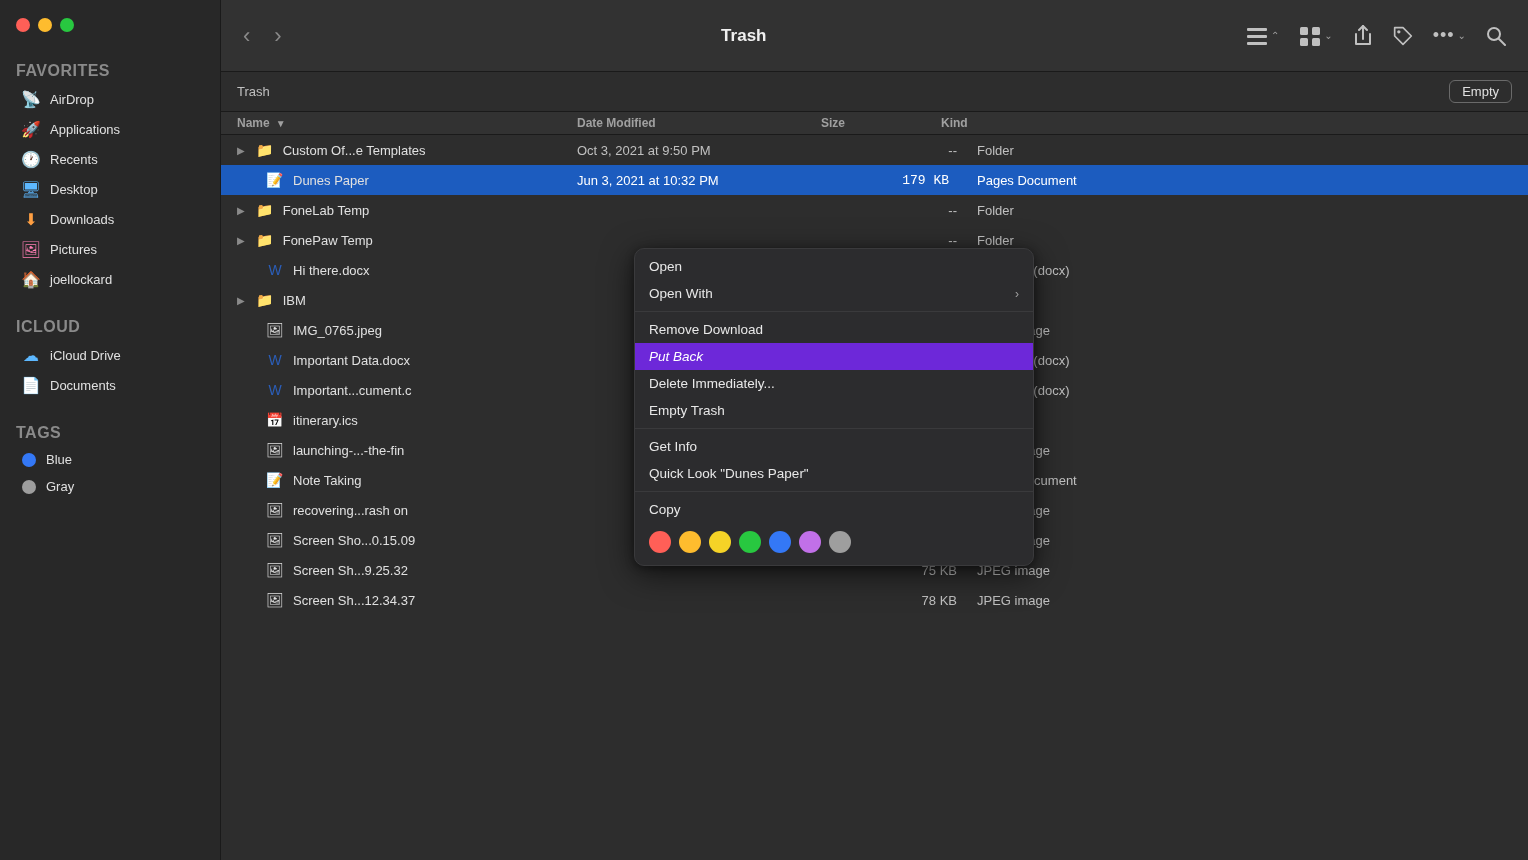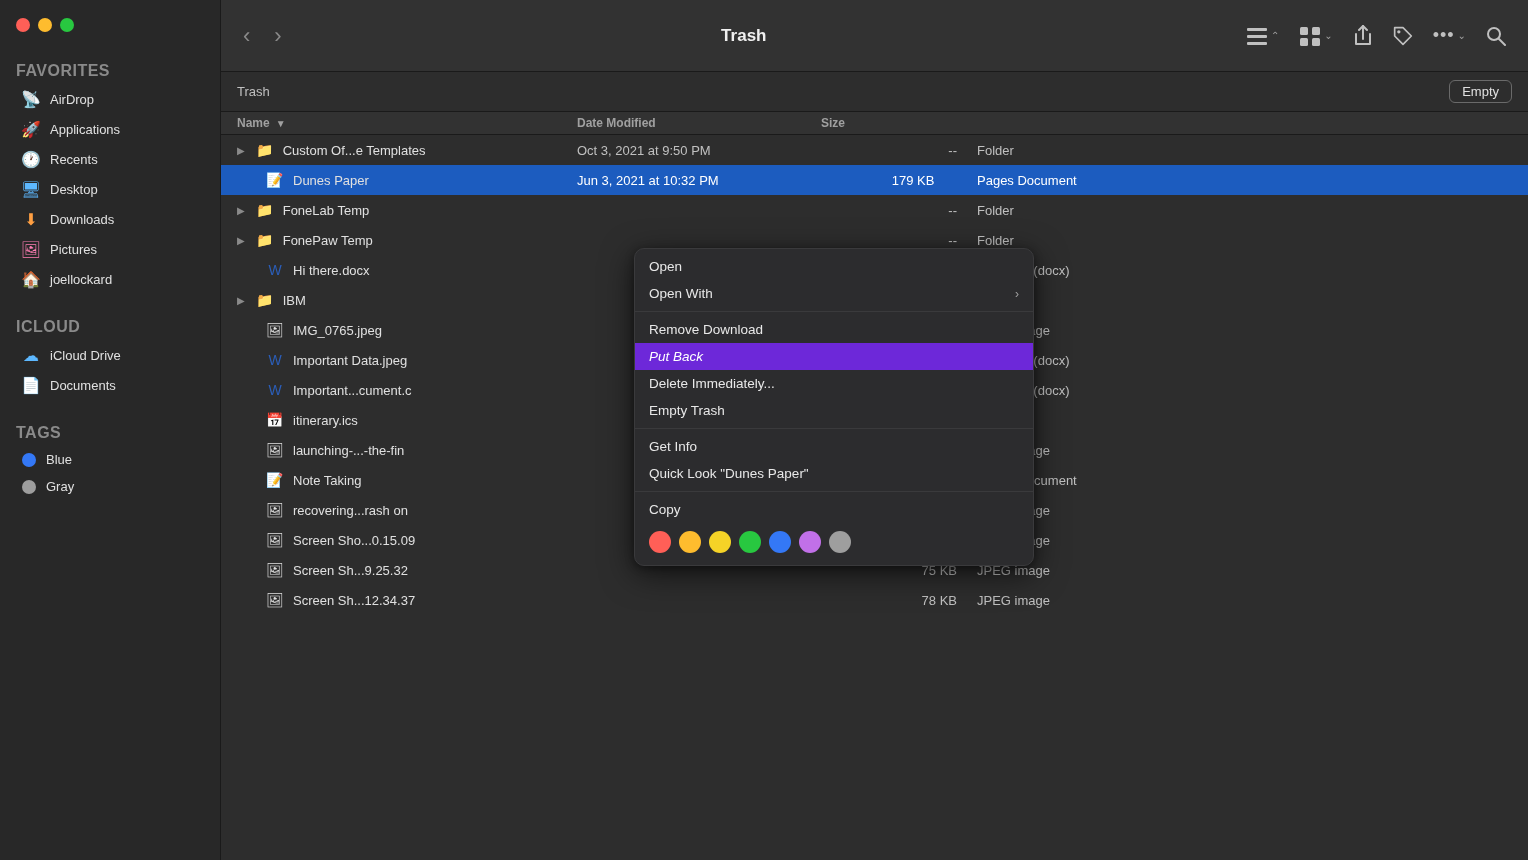--- a/index.html
+++ b/index.html
@@ -464,41 +464,42 @@
     <button class="empty-btn">Empty</button>
   </div>
 
   <div class="file-list-header">
     <div class="col-name">
       <span class="col-header">Name</span>
       <span class="sort-arrow">▼</span>
     </div>
     <div class="col-date col-header">Date Modified</div>
     <div class="col-size col-header">Size</div>
+    <div class="col-kind col-header">Kind</div>
   </div>
 
   <div class="file-list" id="file-list-container">
       <div class="file-row">
     <div class="file-cell-name">
       <span class="folder-triangle">▶</span>
           <span class="file-icon">📁</span>
       <span class="file-name-text">Custom Of...e Templates</span>
     </div>
     <div class="file-cell file-date">Oct 3, 2021 at 9:50 PM</div>
     <div class="file-cell file-size" style="text-align:right; padding-right:20px;">--</div>
     <div class="file-cell file-kind">Folder</div>
   </div>
       <div class="file-row selected">
     <div class="file-cell-name">
       <span style="width:20px;display:inline-block;"></span>
           <span class="file-icon">📝</span>
       <span class="file-name-text">Dunes Paper</span>
     </div>
     <div class="file-cell file-date">Jun 3, 2021 at 10:32 PM</div>
-    <div class="file-cell file-size" style="text-align:center; padding-right:8px;">179 KB</div>
+    <div class="file-cell file-size" style="text-align:right; padding-right:28px;font-family:Liberation Mono, monospace;">179 KB</div>
     <div class="file-cell file-kind">Pages Document</div>
   </div>
       <div class="file-row">
     <div class="file-cell-name">
       <span class="folder-triangle">▶</span>
           <span class="file-icon">📁</span>
       <span class="file-name-text">FoneLab Temp</span>
     </div>
     <div class="file-cell file-date"></div>
     <div class="file-cell file-size" style="text-align:right; padding-right:20px;">--</div>
@@ -541,21 +542,21 @@
       <span class="file-name-text">IMG_0765.jpeg</span>
     </div>
     <div class="file-cell file-date"></div>
     <div class="file-cell file-size" style="text-align:right; padding-right:20px;">5.7 MB</div>
     <div class="file-cell file-kind">JPEG image</div>
   </div>
       <div class="file-row">
     <div class="file-cell-name">
       <span style="width:20px;display:inline-block;"></span>
           <span class="file-icon" style="color:#2b5eb9;">W</span>
-      <span class="file-name-text">Important Data.jpeg</span>
+      <span class="file-name-text">Important Data.docx</span>
     </div>
     <div class="file-cell file-date"></div>
     <div class="file-cell file-size" style="text-align:right; padding-right:20px;">12 KB</div>
     <div class="file-cell file-kind">Microso...(docx)</div>
   </div>
       <div class="file-row">
     <div class="file-cell-name">
       <span style="width:20px;display:inline-block;"></span>
           <span class="file-icon" style="color:#2b5eb9;">W</span>
       <span class="file-name-text">Important...cument.c</span>

